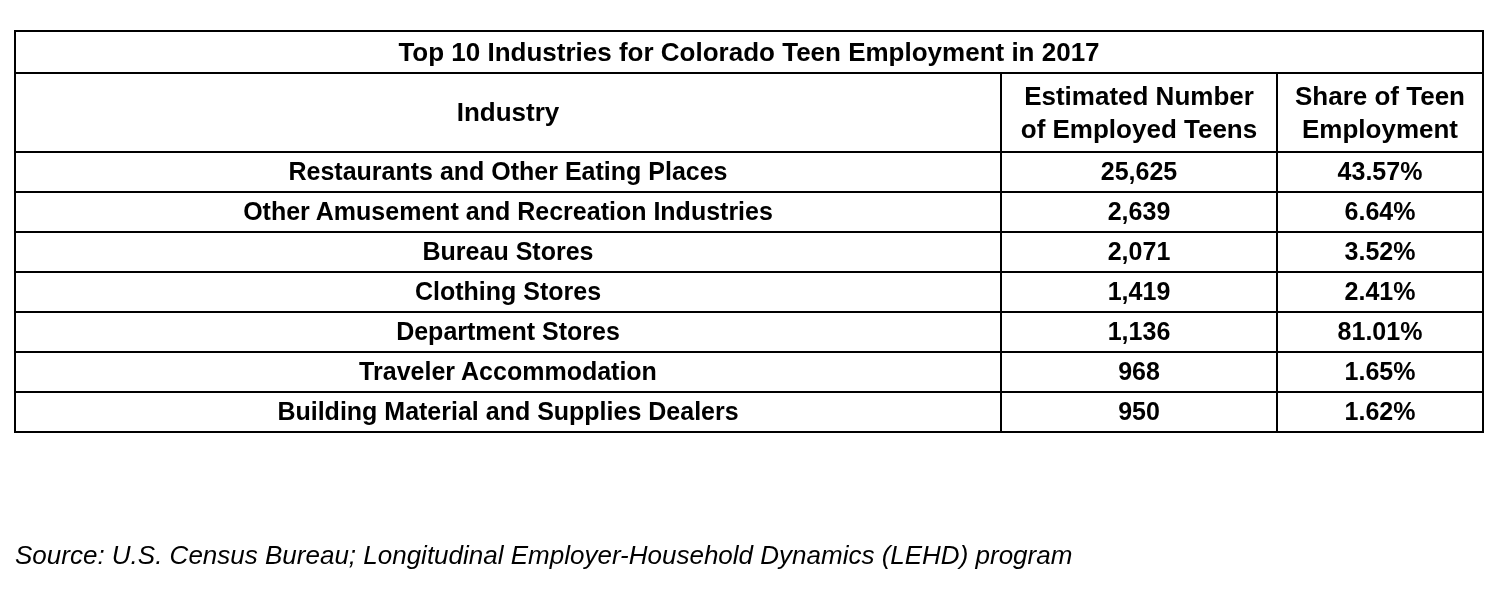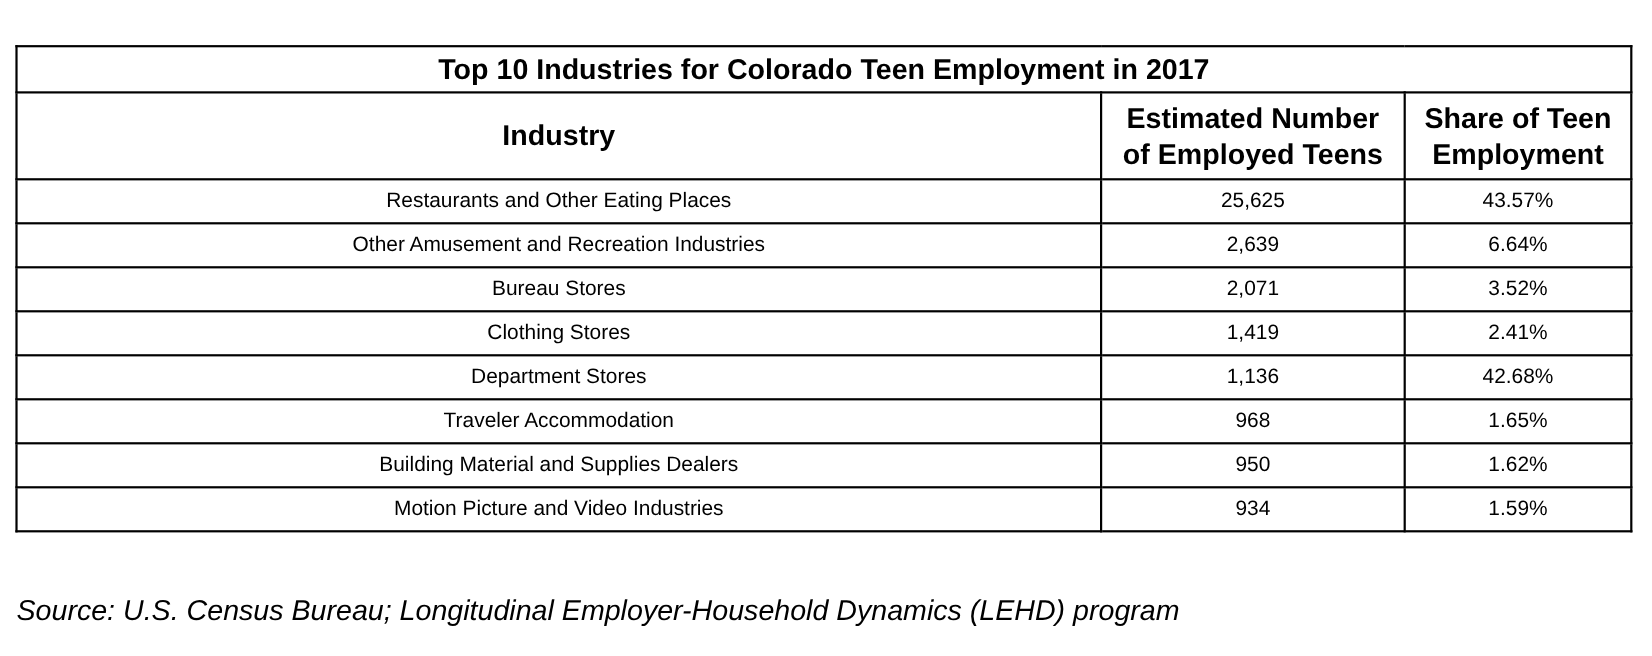--- a/index.html
+++ b/index.html
@@ -14,21 +14,20 @@
   .page {
     position: relative;
     width: 1502px;
     height: 596px;
   }
   .tbl-wrap {
     position: absolute;
     left: 14px;
     top: 30px;
     width: 1308px;
-    margin-top: 11px;
   }
   table.data-table {
     border-collapse: collapse;
     table-layout: fixed;
     width: 100%;
   }
   table.data-table col.c-industry { width: 986px; }
   table.data-table col.c-teens    { width: 276px; }
   table.data-table col.c-share    { width: 206px; }
   table.data-table th,
@@ -47,22 +46,22 @@
   }
   tr.header-row th {
     height: 79px;
     font-size: 26px;
     font-weight: bold;
     line-height: 1.25;
     padding: 4px 10px;
   }
   tr.data-row td {
     height: 40px;
-    font-size: 19px;
-    font-weight: normal;
+    font-size: 25px;
+    font-weight: bold;
     line-height: 1.1;
     padding: 2px 8px;
     white-space: nowrap;
   }
   .source-line {
     position: absolute;
     left: 15px;
     top: 540px;
     font-size: 26px;
     font-style: italic;
@@ -115,39 +114,34 @@
     <tr class="data-row">
       <td>Clothing Stores</td>
       <td>1,419</td>
       <td>2.41%</td>
     </tr>
 
 
     <tr class="data-row">
       <td>Department Stores</td>
       <td>1,136</td>
-      <td>42.68%</td>
+      <td>81.01%</td>
     </tr>
 
     <tr class="data-row">
       <td>Traveler Accommodation</td>
       <td>968</td>
       <td>1.65%</td>
     </tr>
 
     <tr class="data-row">
       <td>Building Material and Supplies Dealers</td>
       <td>950</td>
       <td>1.62%</td>
     </tr>
 
-    <tr class="data-row">
-      <td>Motion Picture and Video Industries</td>
-      <td>934</td>
-      <td>1.59%</td>
-    </tr>
   </tbody>
     </table>
   </div>
 
   <div class="source-line">Source: U.S. Census Bureau; Longitudinal Employer-Household Dynamics (LEHD) program</div>
 
 </div>
 
 </body></html>

